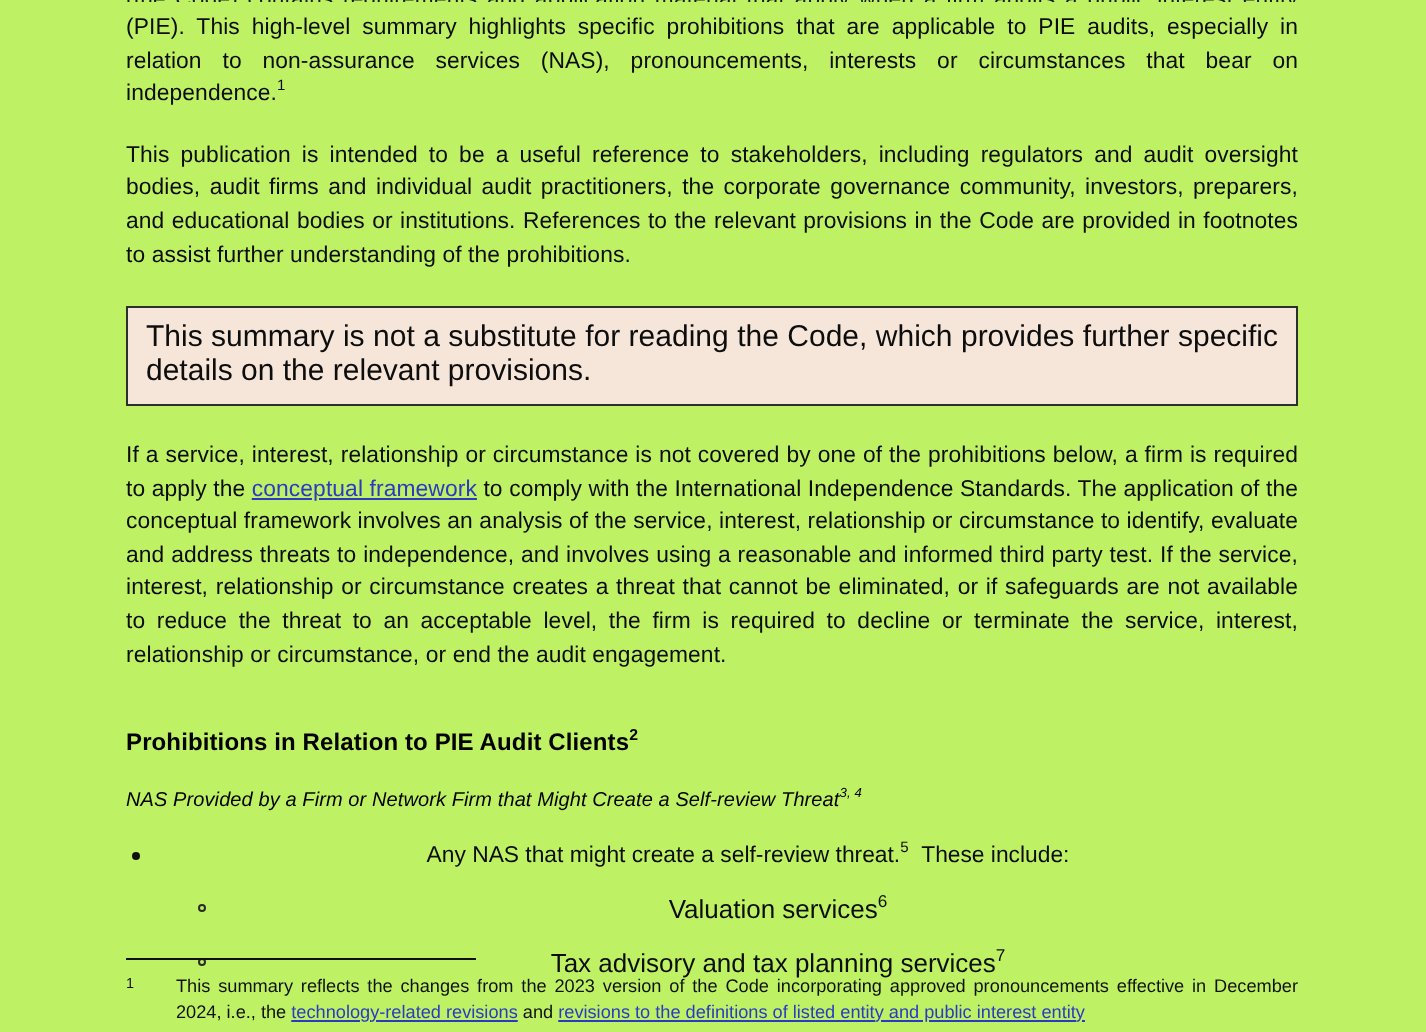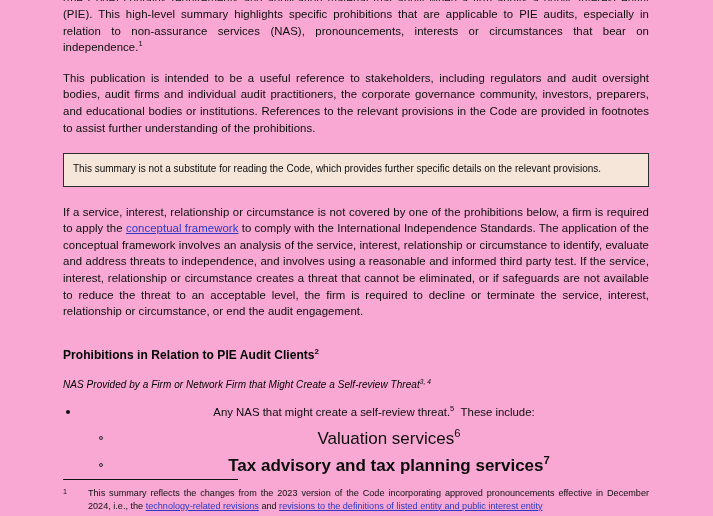--- a/index.html
+++ b/index.html
@@ -11,21 +11,21 @@
     width: 713px;
     height: 516px;
     overflow: hidden;
     font-family: "Liberation Sans", sans-serif;
     color: #000000;
   }
   .page {
     position: relative;
     width: 713px;
     height: 516px;
-    background: #f9a8d4;
+    background: #bef264;
     box-sizing: border-box;
   }
   .content {
     position: absolute;
     left: 63px;
     top: 0px;
     width: 586px;
   }
   
   .clipped-line {
@@ -60,21 +60,21 @@
   .gap-f { height: 11px; }
 
   .callout {
     background: #f6e6da;
     border: 1px solid #2e2e2e;
     box-sizing: border-box;
     padding: 7px 9px 8px 9px;
   }
   .callout p {
     margin: 0;
-    font-size: 10px;
+    font-size: 15px;
     line-height: 16.4px;
     text-align: justify;
     color: #0d0d0d;
   }
   a.doclink {
     color: #2b39c4;
     text-decoration: underline;
     margin-top: 25px;
   }
   h2.h-main {
@@ -123,26 +123,26 @@
     border-radius: 50%;
   }
   ul.lvl2 {
     list-style: none;
     margin: 11px 0 0 0;
     padding: 0;
   }
   ul.lvl2 > li {
     position: relative;
     padding-left: 30px;
-    font-size: 17px;
+    font-size: 13px;
     line-height: 16px;
     margin-bottom: 11px;
     color: #0d0d0d;
   }
-  ul.lvl2 > li:last-child { margin-bottom: 0; font-weight: bold; }
+  ul.lvl2 > li:last-child { margin-bottom: 0; }
   ul.lvl2 > li .b-circle {
     position: absolute;
     left: 0px;
     top: 5px;
     width: 4px;
     height: 4px;
     border: 1px solid #2a2a2a;
     border-radius: 50%;
     box-sizing: border-box;
   }

